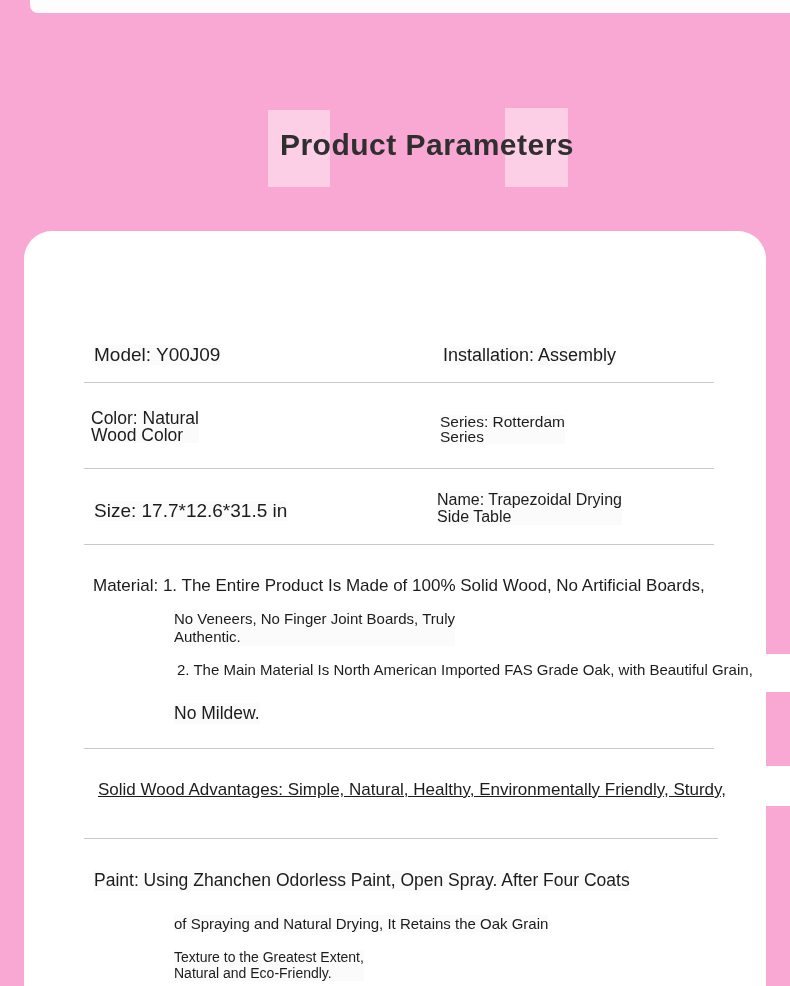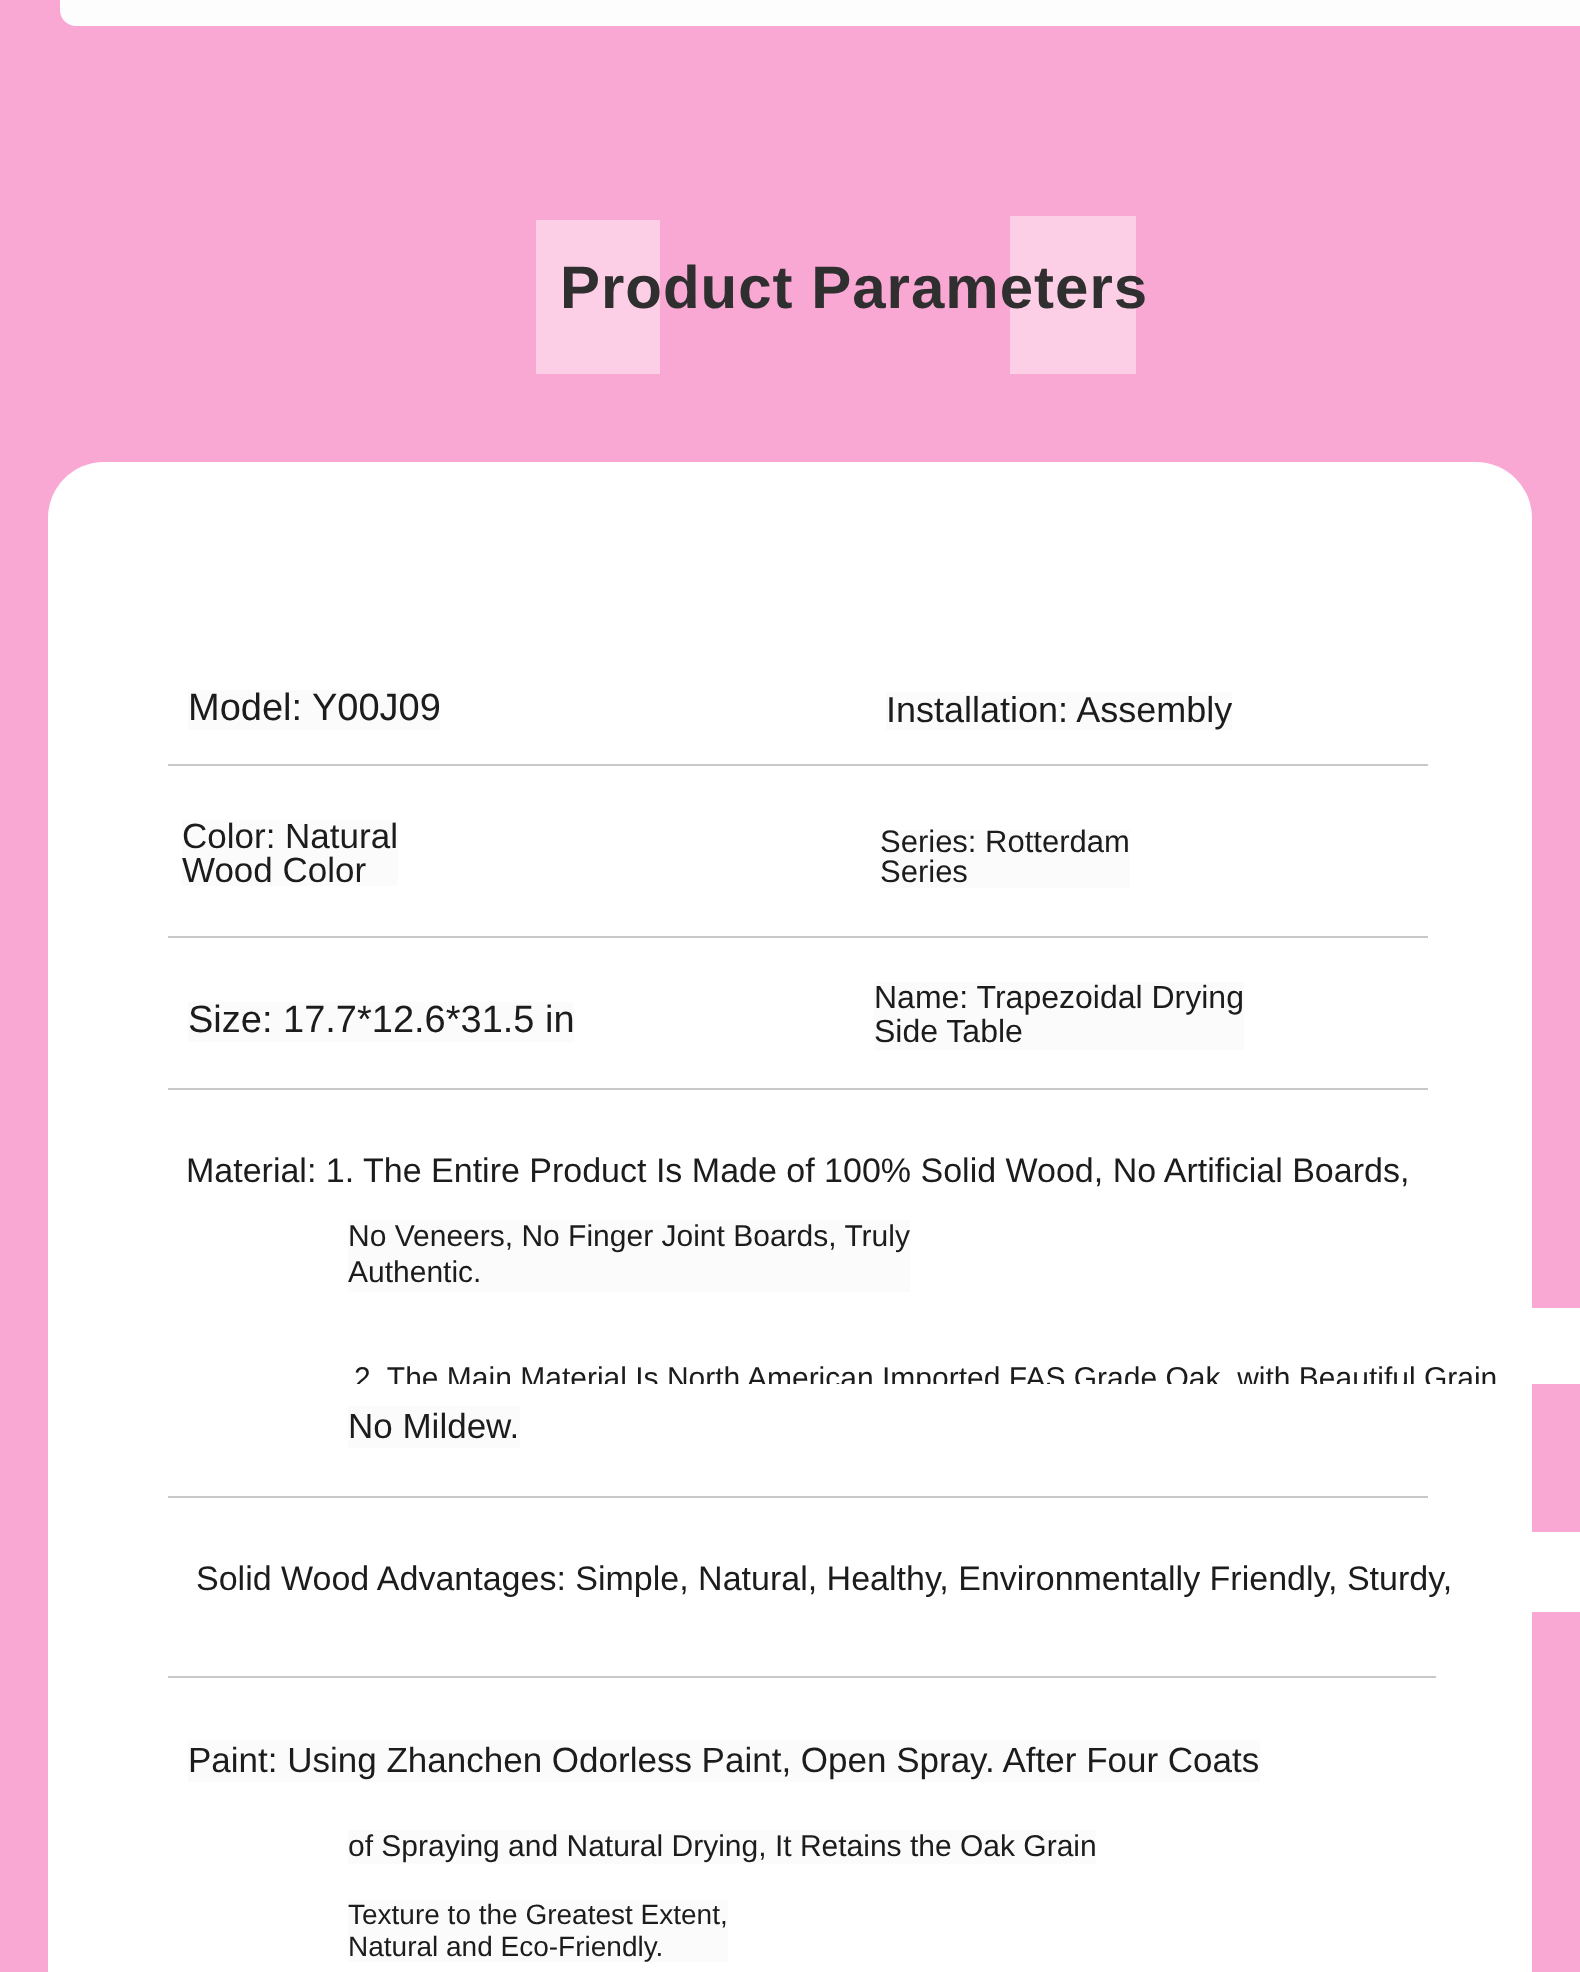--- a/index.html
+++ b/index.html
@@ -20,24 +20,24 @@
   .p-size{left:94px;top:501px;font-size:19px;line-height:20px;}
   .p-name{left:437px;top:491px;font-size:16px;line-height:17px;}
   .d1{left:84px;top:382px;width:630px;}
   .d2{left:84px;top:468px;width:630px;}
   .d3{left:84px;top:544px;width:630px;}
   .d4{left:84px;top:748px;width:630px;}
   .d5{left:84px;top:838px;width:634px;}
   .m-line1{left:93px;top:576px;font-size:17px;white-space:nowrap;}
   .m-line2{left:174px;top:610px;font-size:15px;line-height:18px;}
   .m-line3-box{left:165px;top:654px;right:0;height:38px;background:#ffffff;overflow:hidden;}
-  .m-line3{padding:7px 0 0 12px;font-size:15px;white-space:nowrap;margin-top:20px;}
+  .m-line3{padding:7px 0 0 12px;font-size:15px;white-space:nowrap;}
   .m-line4{left:174px;top:703px;font-size:17.5px;}
   .adv-box{left:88px;top:766px;right:0;height:40px;background:#ffffff;overflow:hidden;}
-  .adv{padding:14px 0 0 10px;font-size:17px;white-space:nowrap;}
+  .adv{padding:14px 0 0 10px;font-size:17px;white-space:nowrap;text-decoration:underline;}
   .pt-line1{left:94px;top:870px;font-size:17.5px;white-space:nowrap;}
   .pt-line2{left:174px;top:915px;font-size:15px;white-space:nowrap;}
   .pt-line3{left:174px;top:950px;font-size:14px;line-height:15.5px;}
 </style>
 </head>
 <body>
 
 <div class="page">
 
   <div class="abs top-strip"></div>

